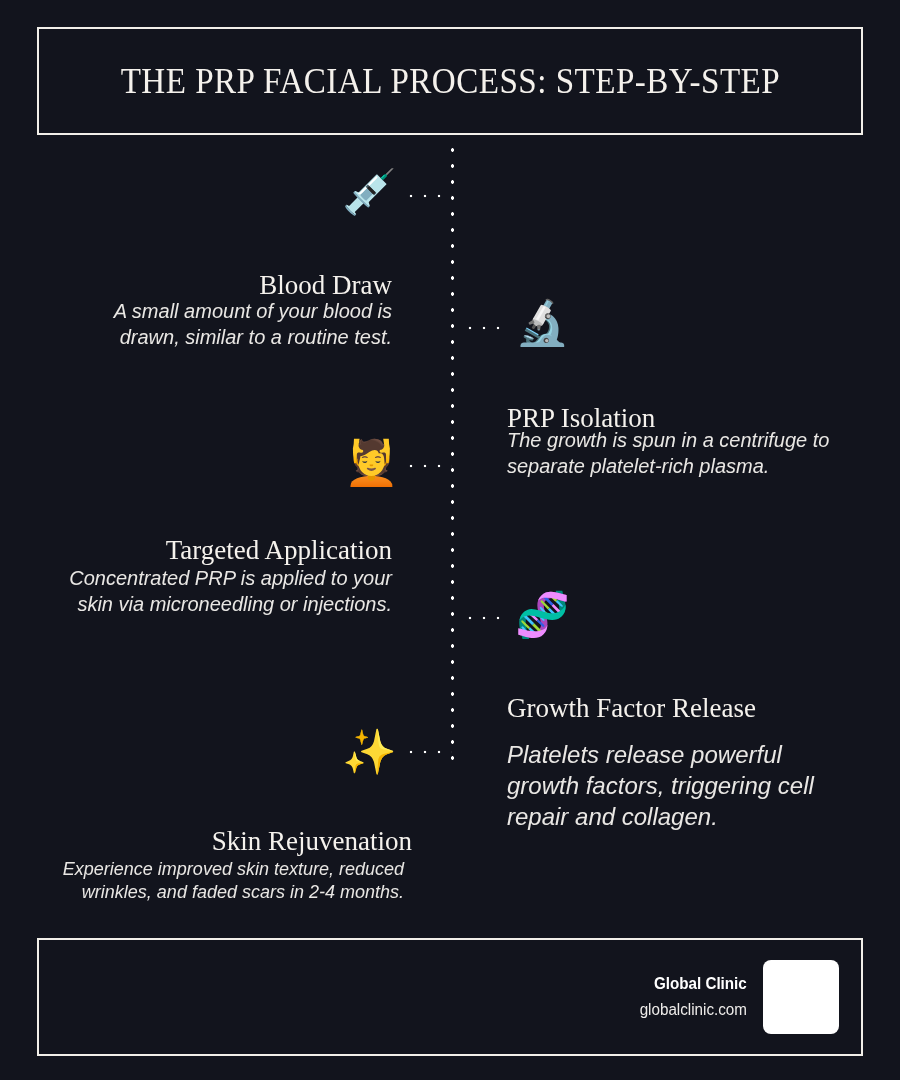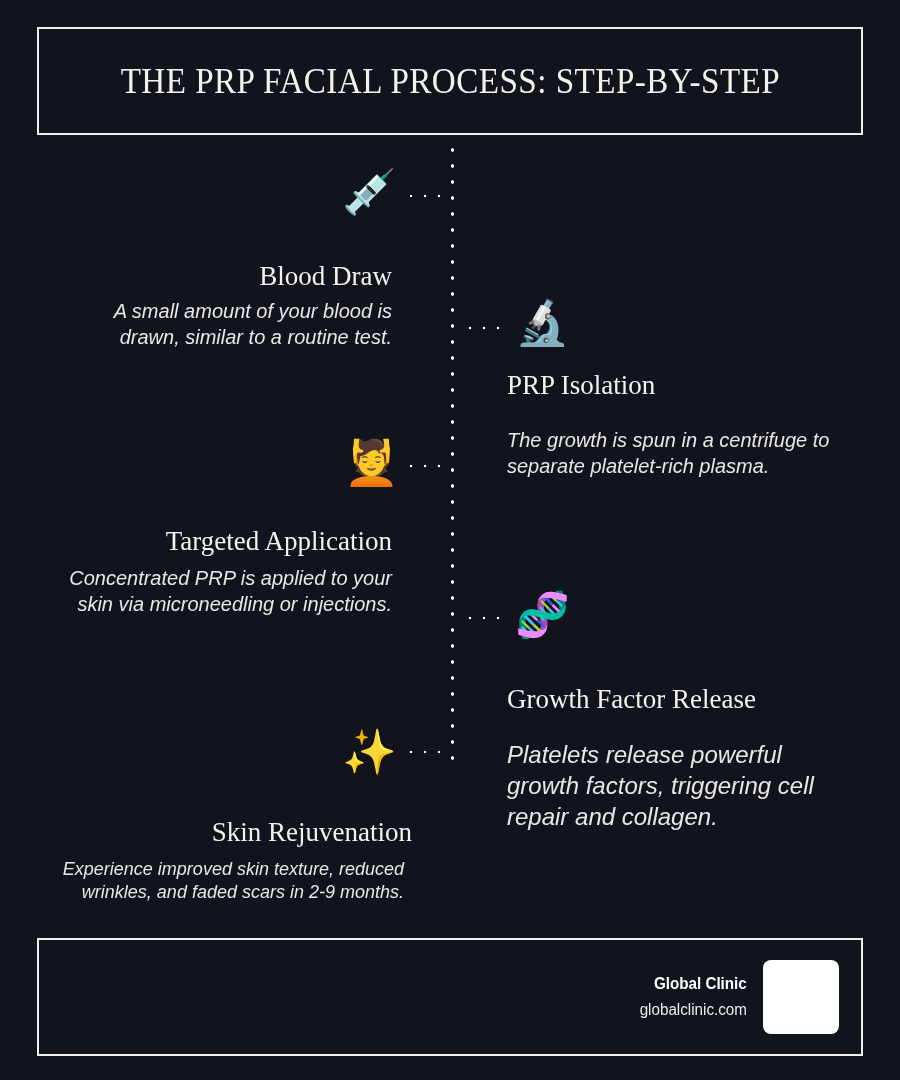--- a/index.html
+++ b/index.html
@@ -77,20 +77,21 @@
     font-size: 44px;
     line-height: 1;
     font-family: "DejaVu Sans", sans-serif;
   }
   .step-heading {
     font-family: "Liberation Serif", "DejaVu Serif", serif;
     color: #f5f2ed;
     font-size: 27px;
     line-height: 1.1;
     white-space: nowrap;
+    margin-top: 9px;
   }
   .step-body {
     color: #e9e7e4;
     font-size: 20px;
     line-height: 1.3;
     font-style: italic;
   }
   .step.left .step-heading,
   .step.left .step-body {
     text-align: right;
@@ -160,21 +161,21 @@
 
   <div class="step left" style="left:80px; top:180px; width:312px;">
     <span class="emoji" style="left:262px; top:-10px;">💉</span>
     <div class="step-heading" style="position:absolute; left:0; top:82px; width:312px;">Blood Draw</div>
     <div class="step-body" style="position:absolute; left:0; top:118px; width:312px;">A small amount of your blood is drawn, similar to a routine test.</div>
   </div>
   <div class="connector" style="left:404px; top:194px; width:48px;"></div>
 
   <div class="step right" style="left:507px; top:307px; width:352px;">
     <span class="emoji" style="left:8px; top:-6px;">🔬</span>
-    <div class="step-heading" style="position:absolute; left:0; top:64px; width:352px;">PRP Isolation</div>
+    <div class="step-heading" style="position:absolute; left:0; top:88px; width:352px;">PRP Isolation</div>
     <div class="step-body" style="position:absolute; left:0; top:120px; width:352px;">The growth is spun in a centrifuge to separate platelet-rich plasma.</div>
   </div>
   <div class="connector" style="left:463px; top:326px; width:44px;"></div>
 
   <div class="step left" style="left:40px; top:443px; width:352px;">
     <span class="emoji" style="left:304px; top:-2px;">💆</span>
     <div class="step-heading" style="position:absolute; left:0; top:84px; width:352px;">Targeted Application</div>
     <div class="step-body" style="position:absolute; left:0; top:122px; width:352px;">Concentrated PRP is applied to your skin via microneedling or injections.</div>
   </div>
   <div class="connector" style="left:404px; top:464px; width:48px;"></div>
@@ -182,21 +183,21 @@
   <div class="step right" style="left:507px; top:597px; width:352px;">
     <span class="emoji" style="left:8px; top:-4px;">🧬</span>
     <div class="step-heading" style="position:absolute; left:0; top:88px; width:352px;">Growth Factor Release</div>
     <div class="step-body" style="position:absolute; left:0; top:142px; width:352px; font-size:24px;">Platelets release powerful growth factors, triggering cell repair and collagen.</div>
   </div>
   <div class="connector" style="left:463px; top:616px; width:44px;"></div>
 
   <div class="step left" style="left:52px; top:730px; width:352px;">
     <span class="emoji" style="left:290px; top:0px;">✨</span>
     <div class="step-heading" style="position:absolute; left:8px; top:88px; width:352px;">Skin Rejuvenation</div>
-    <div class="step-body" style="position:absolute; left:0; top:128px; width:352px; font-size:18px;">Experience improved skin texture, reduced wrinkles, and faded scars in 2-9 months.</div>
+    <div class="step-body" style="position:absolute; left:0; top:128px; width:352px; font-size:18px;">Experience improved skin texture, reduced wrinkles, and faded scars in 2-4 months.</div>
   </div>
   <div class="connector" style="left:404px; top:750px; width:48px;"></div>
 
   <div class="footer-box">
     <div class="footer-inner">
       <div class="footer-text">
         <div class="brand-name">Global Clinic</div>
         <div class="brand-url">globalclinic.com</div>
       </div>
       <div class="logo-box"></div>

